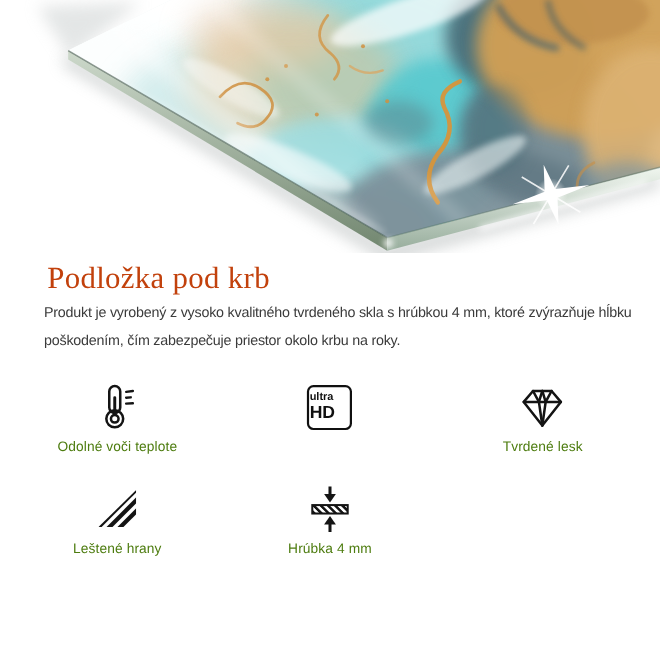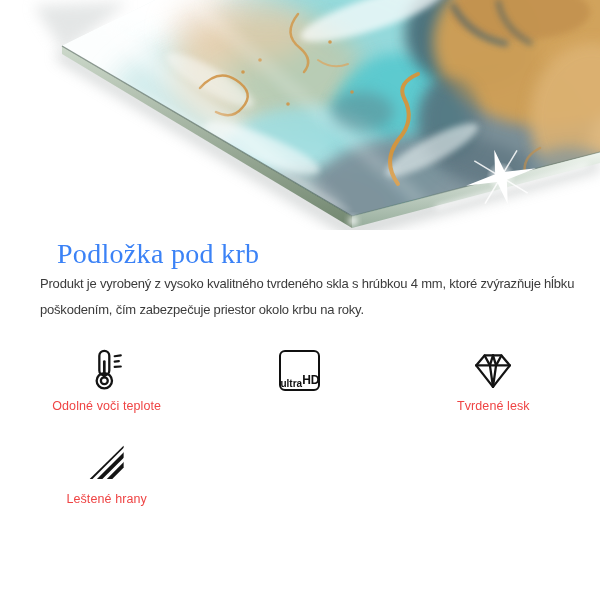--- a/index.html
+++ b/index.html
@@ -2,34 +2,34 @@
 <html><head>
 <meta charset="utf-8">
 <style>
   html,body{margin:0;padding:0;}
   body{width:600px;height:600px;background:#ffffff;overflow:hidden;
        font-family:"Liberation Sans",sans-serif;color:#2e2e2e;}
   .hero{width:600px;height:230px;position:relative;}
   .hero svg{display:block;}
   .content{padding:0 40px;}
   h1{font-family:"Liberation Serif",serif;font-weight:400;font-size:28px;
-     line-height:35px;color:#3b82f6;margin:6px 17px 0;letter-spacing:.3px;}
+     line-height:35px;color:#c2410c;margin:6px 3px 0;letter-spacing:.3px;}
   h1 span{display:block;}
   .desc{font-size:13px;line-height:26px;color:#3b3b3b;letter-spacing:-.2px;}
   .desc div{white-space:nowrap;}
   .features{margin-top:23px;padding:0 10px;display:grid;
             grid-template-columns:1fr 1fr 1fr;row-gap:26px;justify-items:center;}
   .feature{display:flex;flex-direction:column;align-items:center;}
   .icon-wrap{height:48px;display:flex;align-items:center;justify-content:center;}
-  .flabel{margin-top:5px;font-size:12.5px;color:#ef4444;letter-spacing:.1px;}
+  .flabel{margin-top:5px;font-size:12.5px;color:#4d7c0f;letter-spacing:.1px;}
   .hd-box{width:37px;height:37px;border:2.5px solid #101010;border-radius:6px;
-          display:flex;flex-direction:row;align-items:flex-end;justify-content:center;
+          display:flex;flex-direction:column;align-items:flex-start;justify-content:center;
           color:#101010;}
   .hd-top{font-size:10px;font-weight:700;line-height:10px;}
-  .hd-bottom{font-size:12px;font-weight:700;line-height:17px;}
+  .hd-bottom{font-size:16px;font-weight:700;line-height:17px;}
   .fik{stroke:#141414;fill:none;stroke-width:3;stroke-linecap:round;stroke-linejoin:round;}
 </style>
 </head>
 <body>
 
 <div class="page">
 
   <div class="hero">
     <svg width="600" height="230" viewBox="0 0 600 230">
       <defs>
@@ -200,15 +200,36 @@
               <rect x="-10" y="26" width="80" height="5.5" fill="#141414"></rect>
               <rect x="-10" y="36" width="80" height="5.5" fill="#141414"></rect>
               <rect x="-10" y="46" width="80" height="5.5" fill="#141414"></rect>
             </g>
           </g>
         </svg>
       </div>
       <div class="flabel">Leštené hrany</div>
     </div>
 
+    <div class="feature">
+      <div class="icon-wrap">
+        <svg width="46" height="46" viewBox="0 0 60 60">
+          <defs>
+            <pattern id="hatchPat" width="6" height="6" patternUnits="userSpaceOnUse" patternTransform="rotate(-45)">
+              <rect width="3" height="6" fill="#141414"></rect>
+            </pattern>
+            <clipPath id="barClip">
+                <rect x="9" y="25" width="42" height="10"></rect>
+              </clipPath>
+          </defs>
+          <rect x="9" y="25" width="42" height="10" fill="url(#hatchPat)" clip-path="url(#barClip)"></rect>
+          <rect x="9" y="25" width="42" height="10" fill="none" stroke="#141414" stroke-width="2.4"></rect>
+          <path d="M30,3 L30,13" stroke="#141414" stroke-width="3.6"></path>
+          <path d="M23,12 L37,12 L30,22 Z" fill="#141414"></path>
+          <path d="M30,57 L30,47" stroke="#141414" stroke-width="3.6"></path>
+          <path d="M23,48 L37,48 L30,38 Z" fill="#141414"></path>
+        </svg>
+      </div>
+      <div class="flabel">Hrúbka 4 mm</div>
+    </div>
 
   </div>
 </div>
 
 </body></html>

